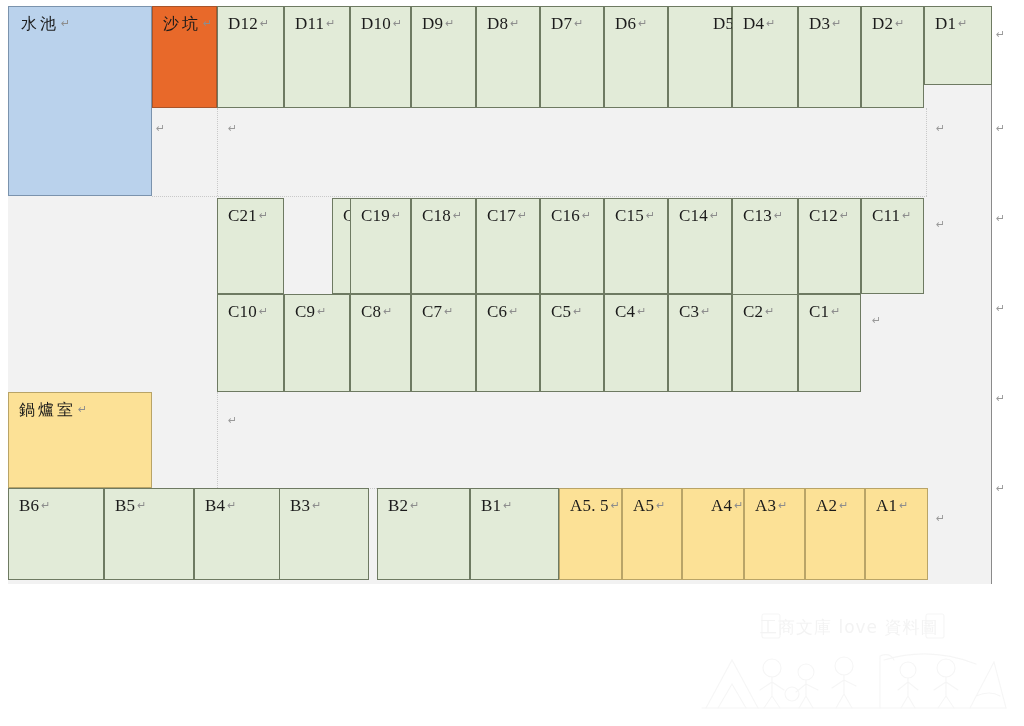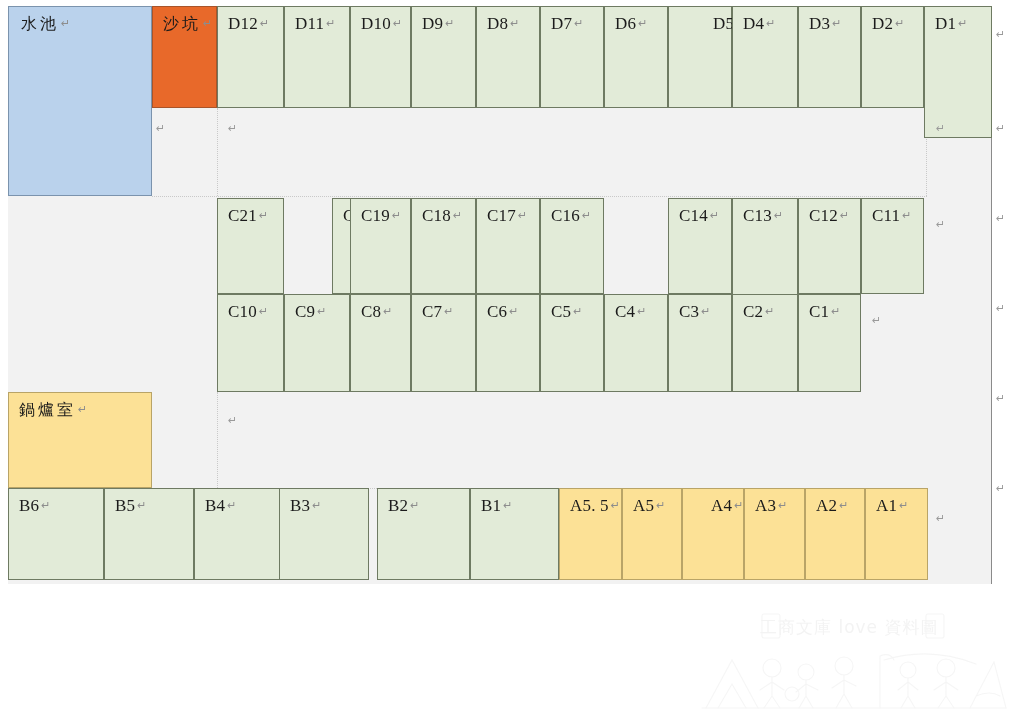--- a/index.html
+++ b/index.html
@@ -161,41 +161,44 @@
   </div>
   <div class="cell green" style="left:732px; top:6px; width:66px; height:102px;">
     <span>D4</span><span class="pil">↵</span>
   </div>
   <div class="cell green" style="left:798px; top:6px; width:63px; height:102px;">
     <span>D3</span><span class="pil">↵</span>
   </div>
   <div class="cell green" style="left:861px; top:6px; width:63px; height:102px;">
     <span>D2</span><span class="pil">↵</span>
   </div>
-  <div class="cell green" style="left:924px; top:6px; width:68px; height:132px;">
+  <div class="cell green" style="left:924px; top:6px; width:68px; height:79px;">
     <span>D1</span><span class="pil">↵</span>
   </div>
 
   <div class="cell green" style="left:217px; top:198px; width:67px; height:96px;">
     <span>C21</span><span class="pil">↵</span>
   </div>
   <div class="cell green" style="left:284px; top:198px; width:66px; height:96px;margin-left:48px;">
     <span>C20</span><span class="pil">↵</span>
   </div>
   <div class="cell green" style="left:350px; top:198px; width:61px; height:96px;">
     <span>C19</span><span class="pil">↵</span>
   </div>
   <div class="cell green" style="left:411px; top:198px; width:65px; height:96px;">
     <span>C18</span><span class="pil">↵</span>
   </div>
   <div class="cell green" style="left:476px; top:198px; width:64px; height:96px;">
     <span>C17</span><span class="pil">↵</span>
   </div>
   <div class="cell green" style="left:540px; top:198px; width:64px; height:96px;">
     <span>C16</span><span class="pil">↵</span>
+  </div>
+  <div class="cell green" style="left:604px; top:198px; width:64px; height:96px;">
+    <span>C15</span><span class="pil">↵</span>
   </div>
   <div class="cell green" style="left:668px; top:198px; width:64px; height:96px;">
     <span>C14</span><span class="pil">↵</span>
   </div>
   <div class="cell green" style="left:732px; top:198px; width:66px; height:119px;">
     <span>C13</span><span class="pil">↵</span>
   </div>
   <div class="cell green" style="left:798px; top:198px; width:63px; height:96px;">
     <span>C12</span><span class="pil">↵</span>
   </div>

